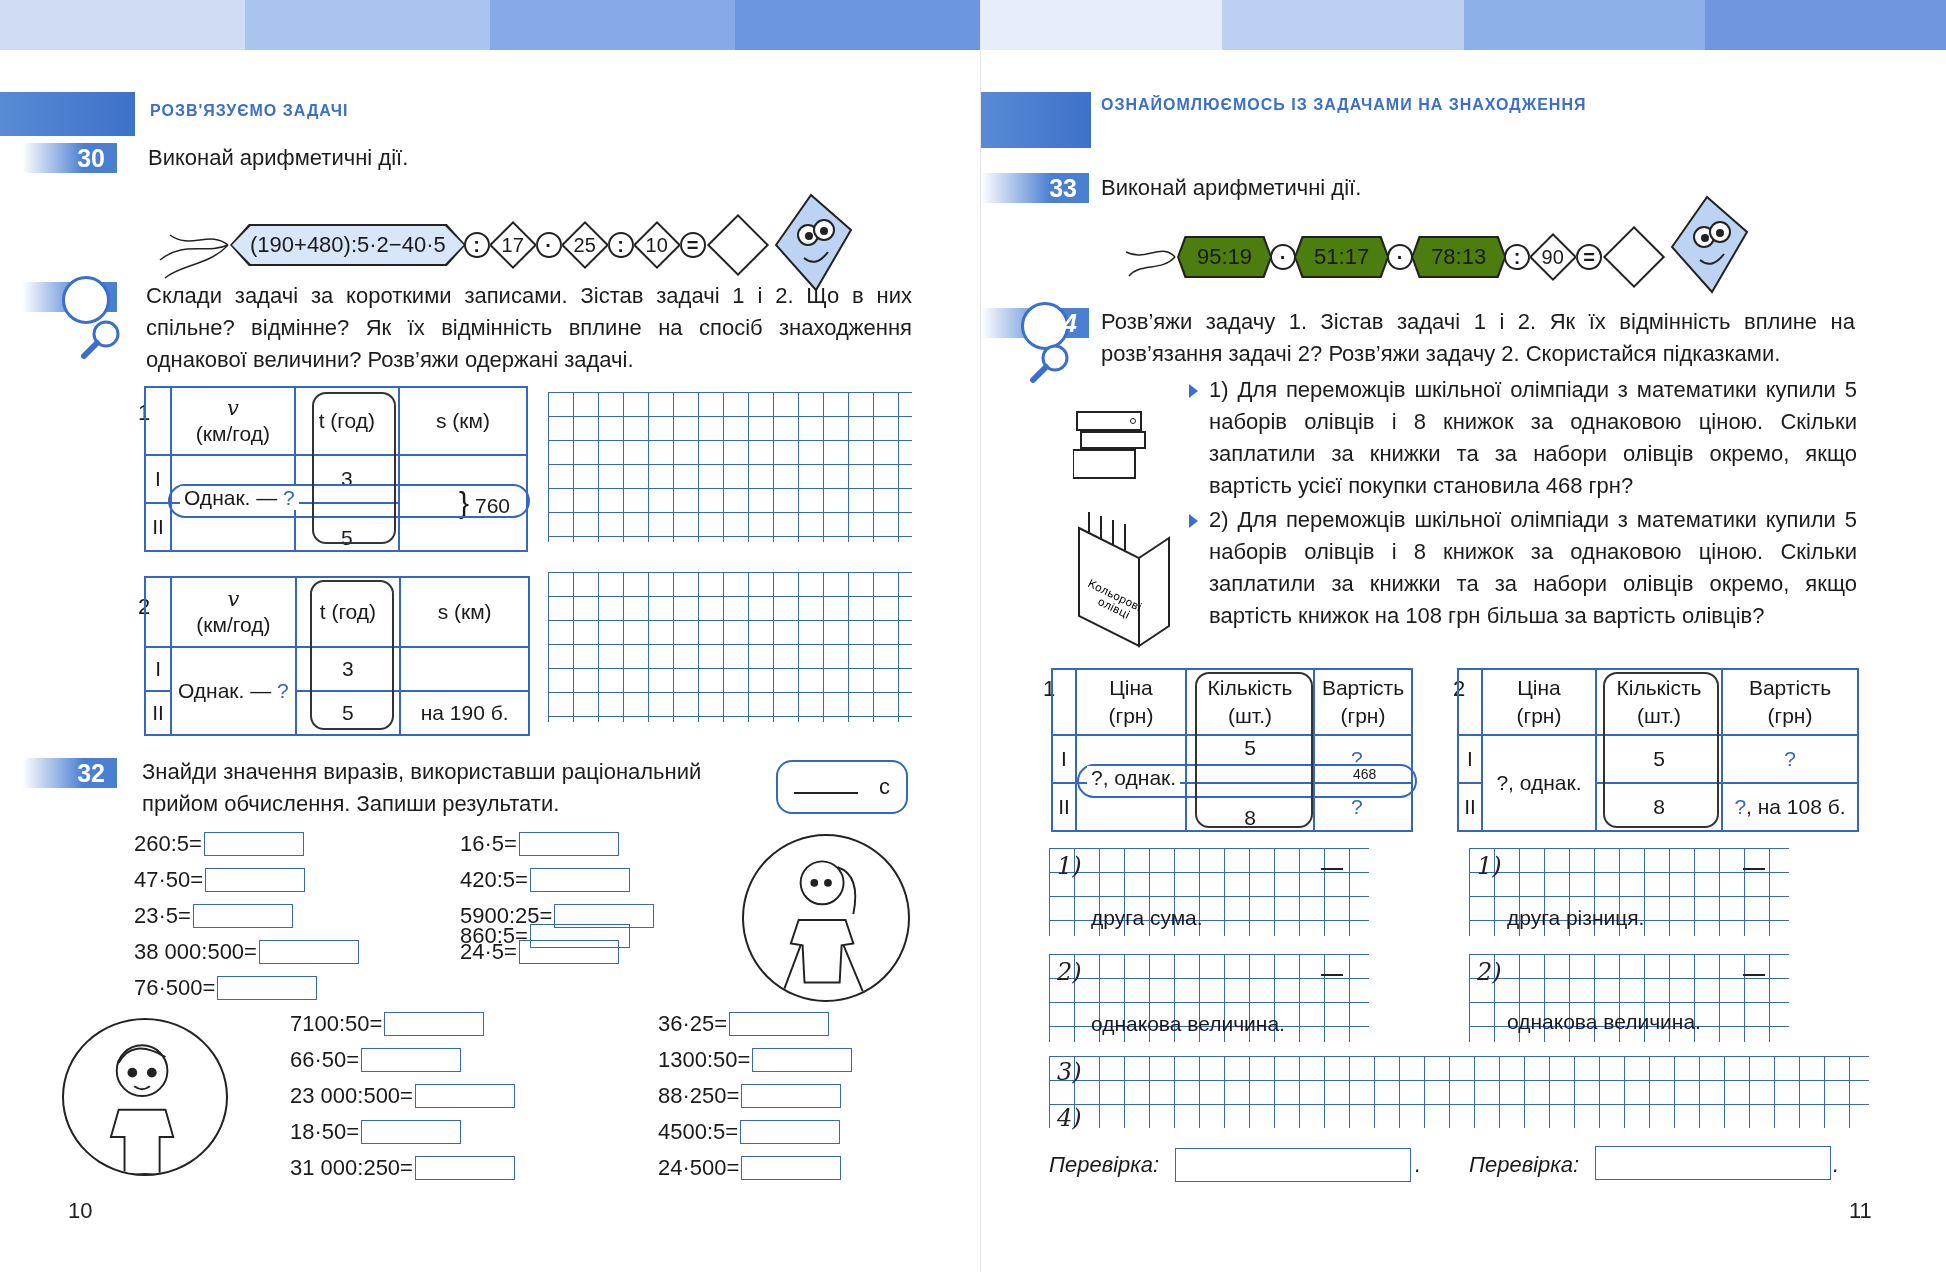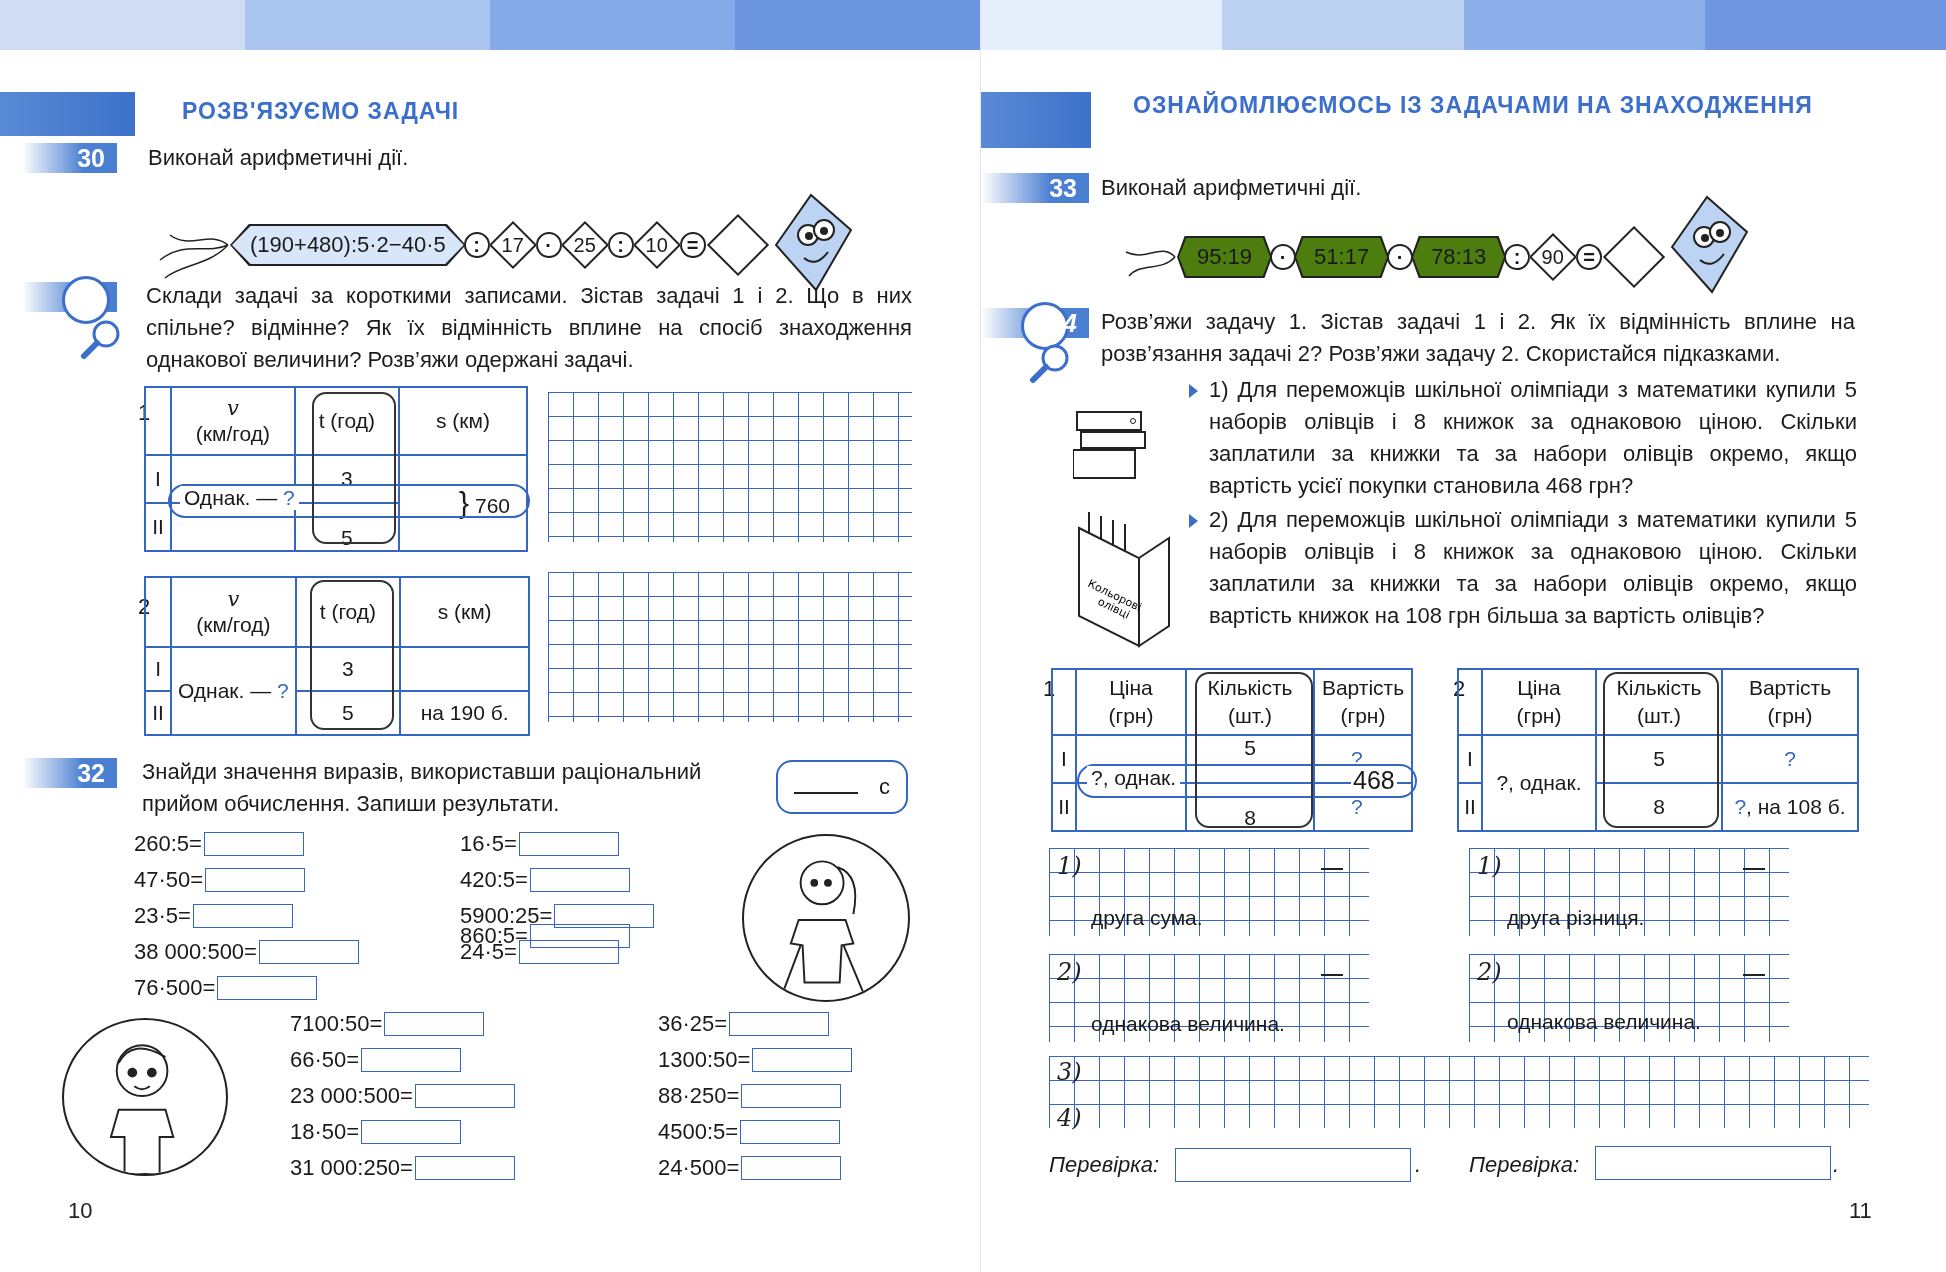--- a/index.html
+++ b/index.html
@@ -15,21 +15,21 @@
   .page.left .banner div:nth-child(1) { background: #cfdcf3; }
   .page.left .banner div:nth-child(2) { background: #a9c4ee; }
   .page.left .banner div:nth-child(3) { background: #86aae8; }
   .page.left .banner div:nth-child(4) { background: #6c95e0; }
   .page.right .banner div:nth-child(1) { background: #e6eefb; }
   .page.right .banner div:nth-child(2) { background: #bcd1f2; }
   .page.right .banner div:nth-child(3) { background: #8eb0ea; }
   .page.right .banner div:nth-child(4) { background: #6f96de; }
 
   .section-bar { position: absolute; height: 44px; background: linear-gradient(90deg, #5a8ad6, #3d72c9); }
-  .section-title { position: absolute; font-weight: bold; color: #3b6fcb; font-size: 23px; letter-spacing: 1px; line-height: 34px; margin-left: 32px; }
+  .section-title { position: absolute; font-weight: bold; color: #3b6fcb; font-size: 16px; letter-spacing: 1px; line-height: 34px; }
 
   .task-num { position: absolute; height: 30px; width: 95px; background: linear-gradient(90deg, rgba(90,140,220,0) 0%, #4a7fd2 65%); color: #fff; font-weight: bold; font-size: 25px; text-align: right; padding-right: 12px; line-height: 30px; }
   .task-num.round::before { content: ""; position: absolute; left: 40px; top: -6px; width: 42px; height: 42px; border: 3px solid #3b6fcb; border-radius: 50%; background: #fff; }
   .task-num span { position: relative; }
 
   .text { position: absolute; font-size: 22px; line-height: 32px; color: #1c1c1c; }
   .text.justify { text-align: justify; }
 
   .magnifier { position: absolute; width: 44px; height: 44px; }
 
@@ -393,21 +393,21 @@
     <tr style="height:48px;">
           <td>II</td>
           <td></td>
           <td style="vertical-align:bottom;">8</td>
           <td style="text-align:left; padding-left:36px;" class="q">?</td>
         </tr>
   </tbody>
     </table>
   <div class="oval" style="left:96px; top:764px; width:340px; height:34px;"></div>
   <div style="position:absolute; left:106px; top:766px; font-size:21px; background:#fff; padding:0 4px;">?, однак.</div>
-  <div style="position:absolute; left:370px; top:766px; font-size:25px; background:#fff; padding:0 2px;">468</div>
+  <div style="position:absolute; left:370px; top:766px; font-size:14px; background:#fff; padding:0 2px;">468</div>
   <div class="rrect" style="left:214px; top:672px; width:118px; height:156px;"></div>
 
   <div class="tnum" style="left:472px; top:676px;">2</div>
   <table class="st" style="left:476px; top:668px; width:402px; height:164px;">
     <tbody>
         <tr style="height:66px; line-height:28px;">
       <td style="width:24px;"></td>
       <td style="width:114px;"><span>Ціна</span><br><span>(грн)</span></td>
       <td style="width:126px;"><span>Кількість</span><br><span>(шт.)</span></td>
       <td><span>Вартість</span><br><span>(грн)</span></td>

